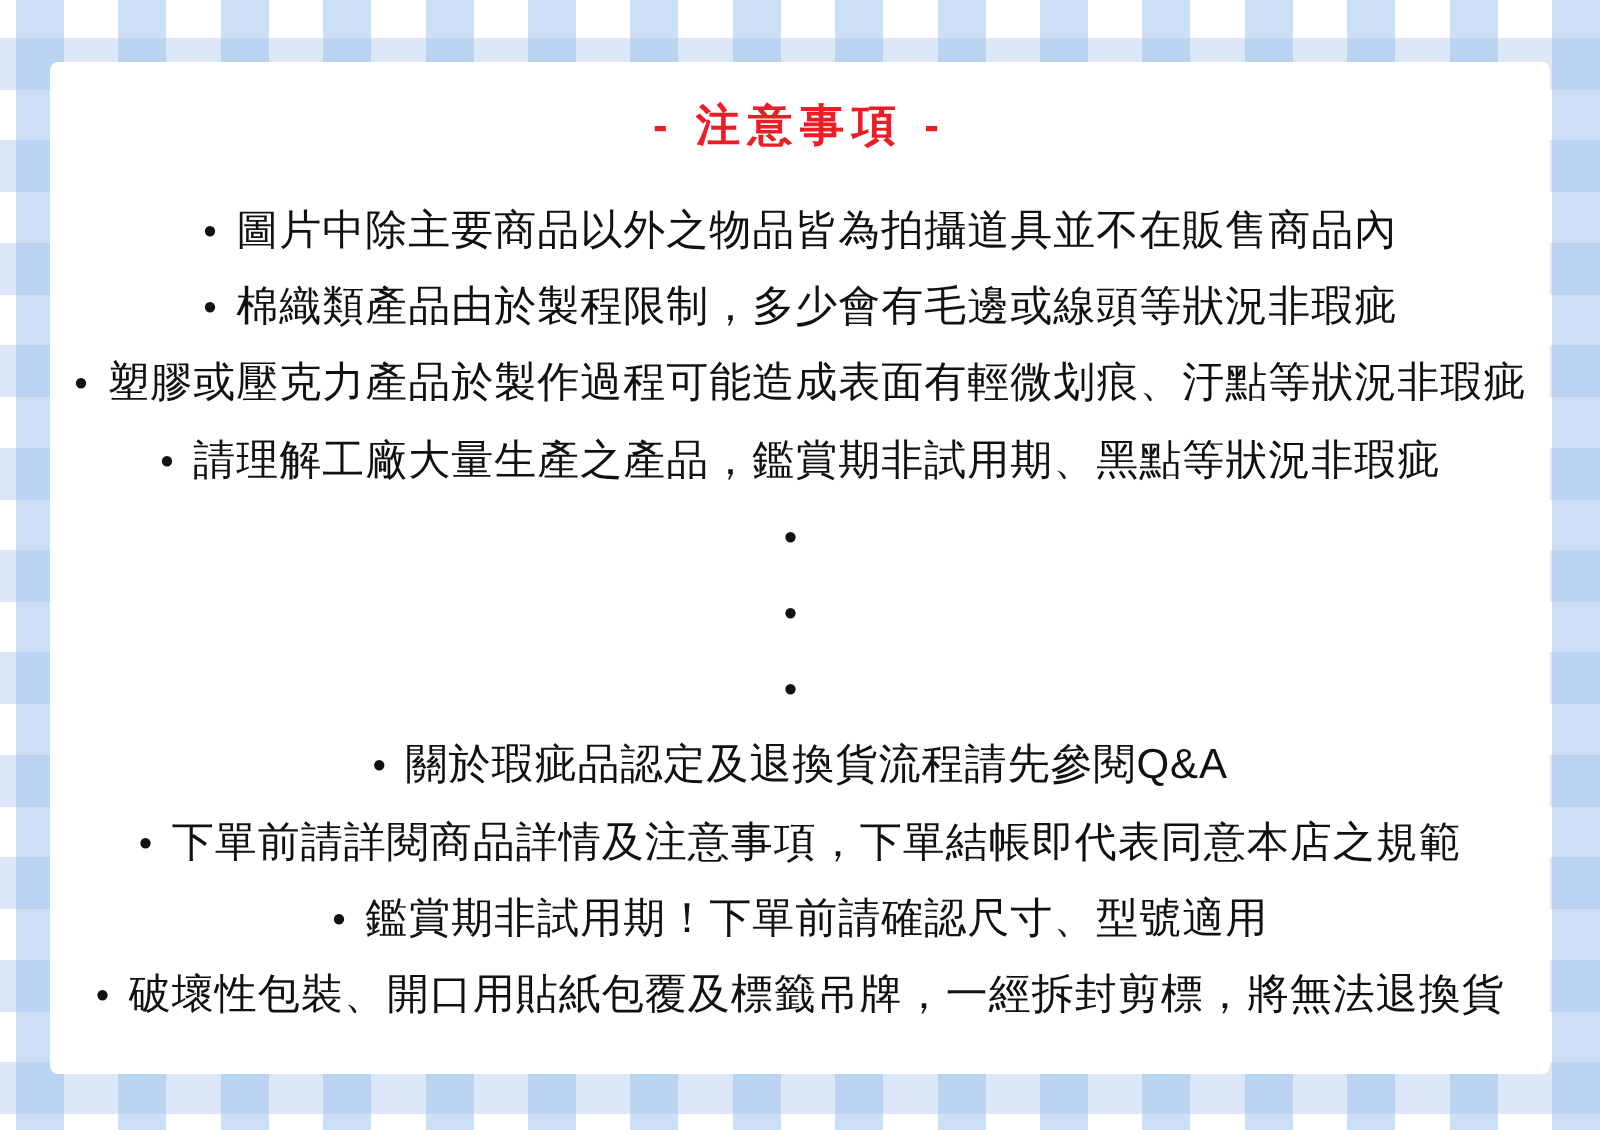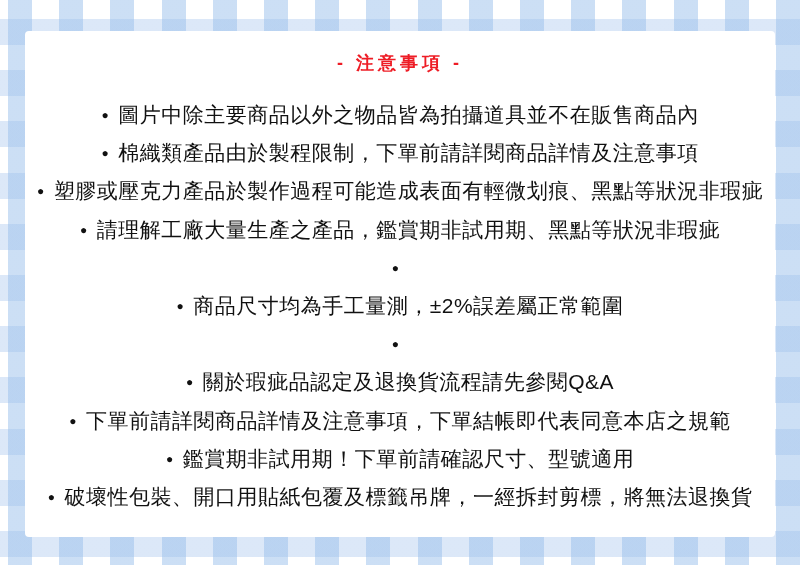--- a/index.html
+++ b/index.html
@@ -27,21 +27,21 @@
     background: #ffffff;
     border-radius: 4px;
     box-sizing: border-box;
   }
   .title {
     margin: 0;
     padding-top: 18px;
     height: 28px;
     line-height: 28px;
     text-align: center;
-    font-size: 18px;
+    font-size: 22px;
     font-weight: bold;
     letter-spacing: 4px;
     color: #ee1c25;
   }
   .notice-list {
     list-style: none;
     margin: 19px 0 0 0;
     padding: 0;
   }
   .notice-list li {
@@ -68,40 +68,39 @@
 <div class="panel">
   <h1 class="title">- 注意事項 -</h1>
   <ul class="notice-list">
   <li>
     <span class="bullet">●</span>
     <span class="item-text">圖片中除主要商品以外之物品皆為拍攝道具並不在販售商品內</span>
   </li>
 
   <li>
     <span class="bullet">●</span>
-    <span class="item-text">棉織類產品由於製程限制，下單前請詳閱商品詳情及注意事項</span>
+    <span class="item-text">棉織類產品由於製程限制，多少會有毛邊或線頭等狀況非瑕疵</span>
   </li>
 
   <li>
     <span class="bullet">●</span>
-    <span class="item-text">塑膠或壓克力產品於製作過程可能造成表面有輕微划痕、黑點等狀況非瑕疵</span>
+    <span class="item-text">塑膠或壓克力產品於製作過程可能造成表面有輕微划痕、汙點等狀況非瑕疵</span>
   </li>
 
   <li>
     <span class="bullet">●</span>
     <span class="item-text">請理解工廠大量生產之產品，鑑賞期非試用期、黑點等狀況非瑕疵</span>
   </li>
 
   <li>
     <span class="bullet">●</span>
   </li>
 
   <li>
     <span class="bullet">●</span>
-    <span class="item-text">商品尺寸均為手工量測，±2%誤差屬正常範圍</span>
   </li>
 
   <li>
     <span class="bullet">●</span>
   </li>
 
   <li>
     <span class="bullet">●</span>
     <span class="item-text">關於瑕疵品認定及退換貨流程請先參閱Q&amp;A</span>
   </li>

